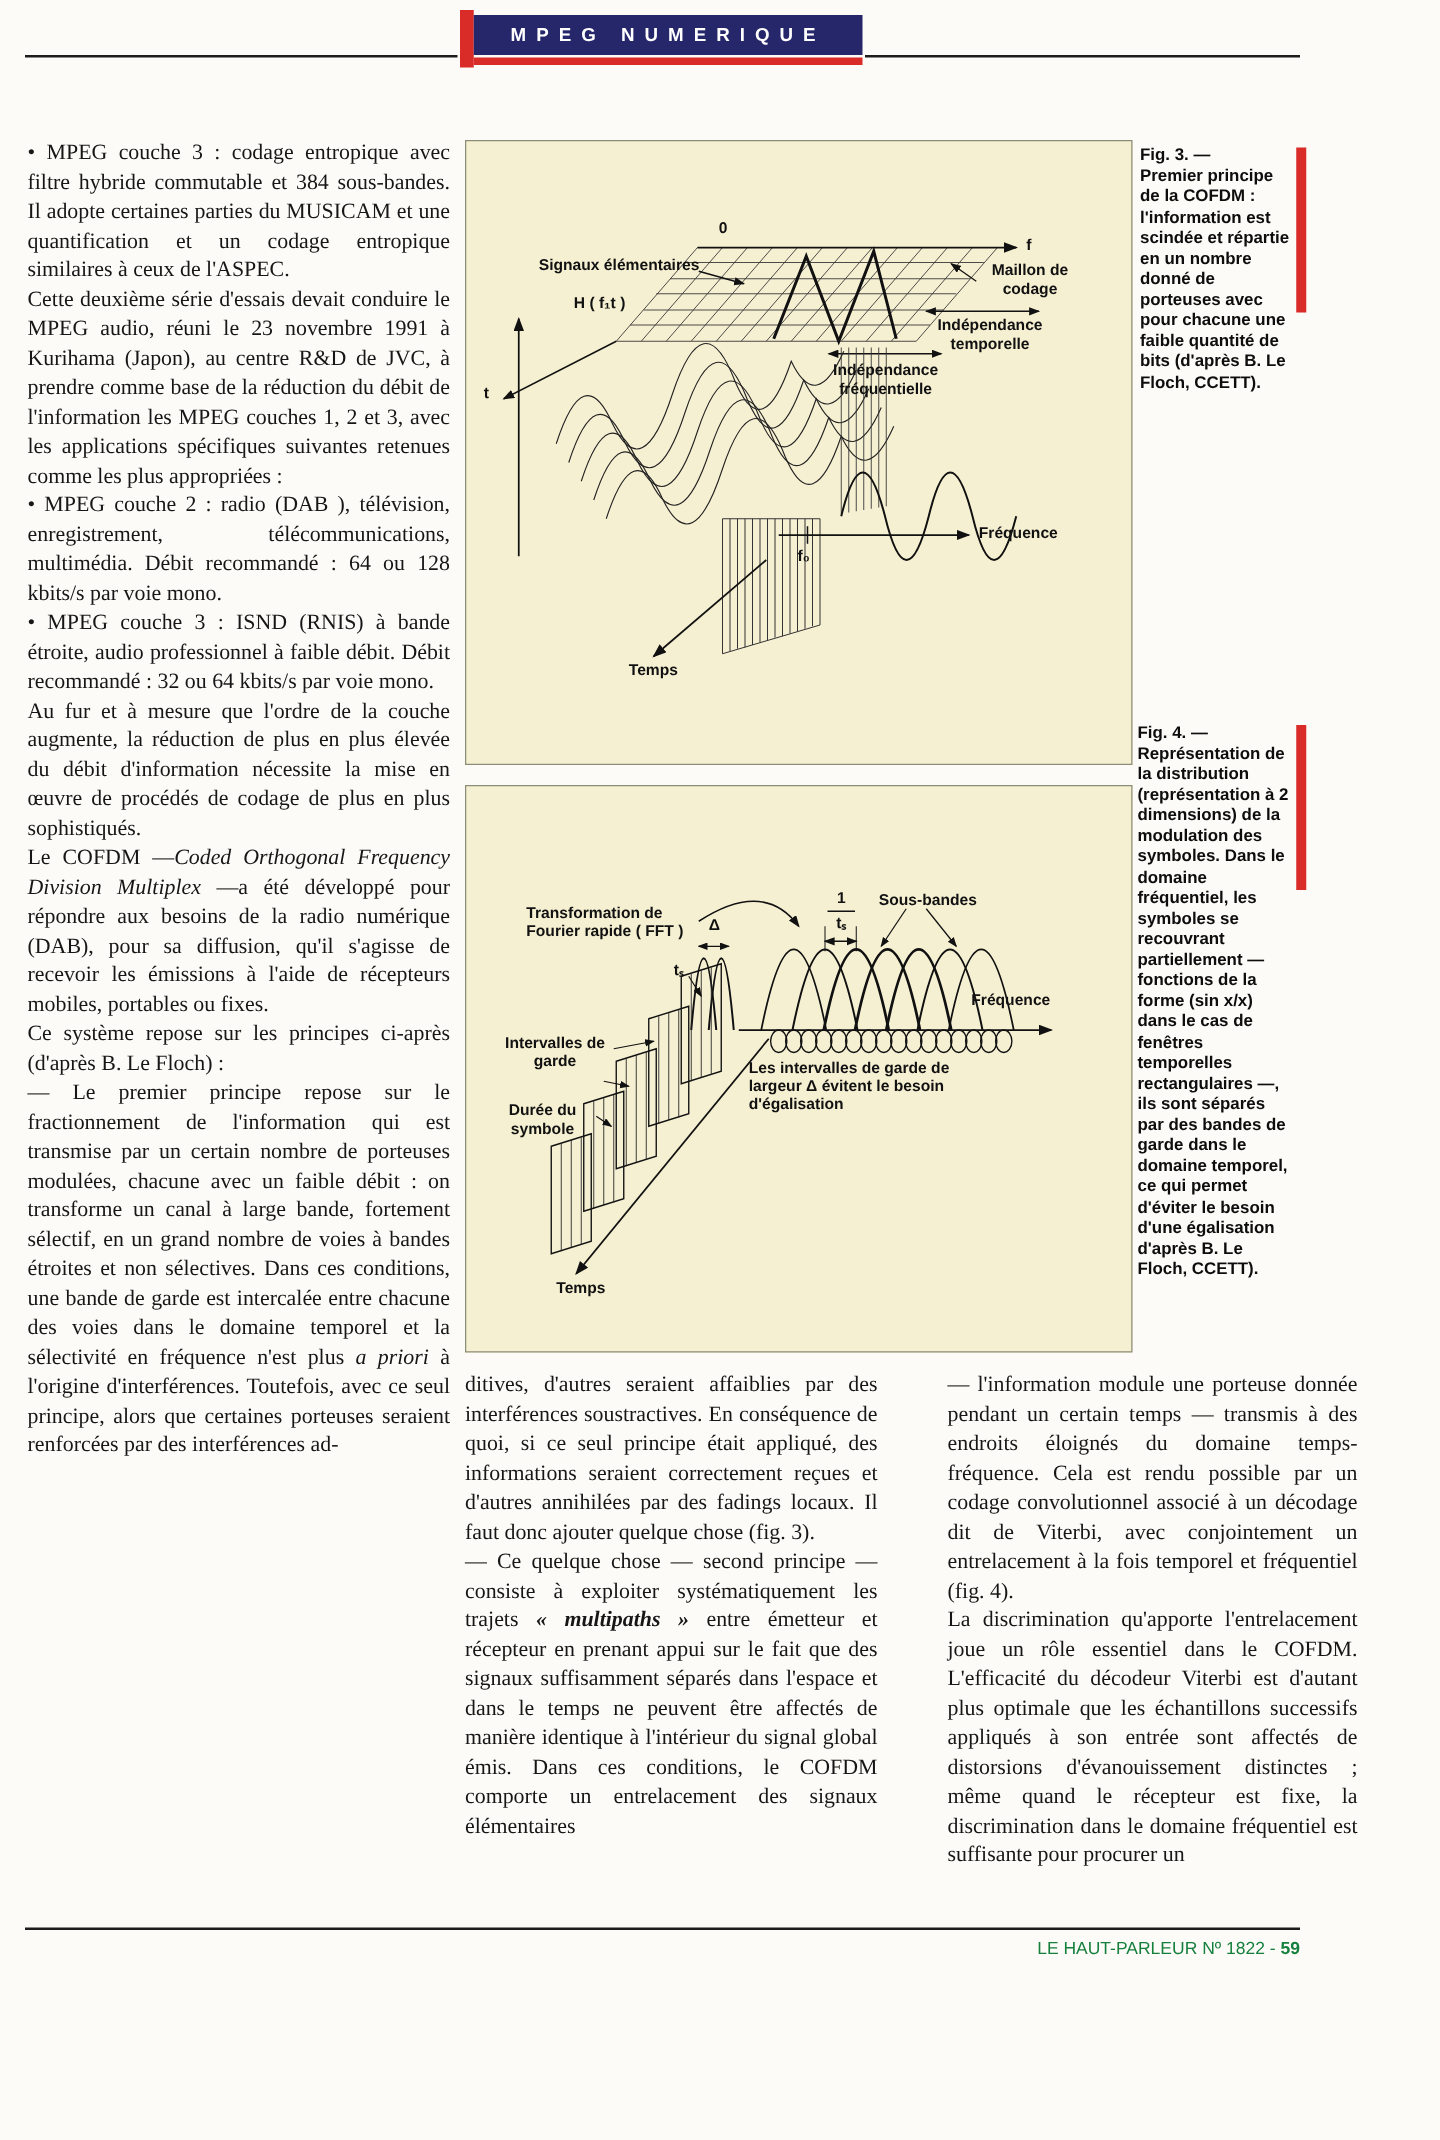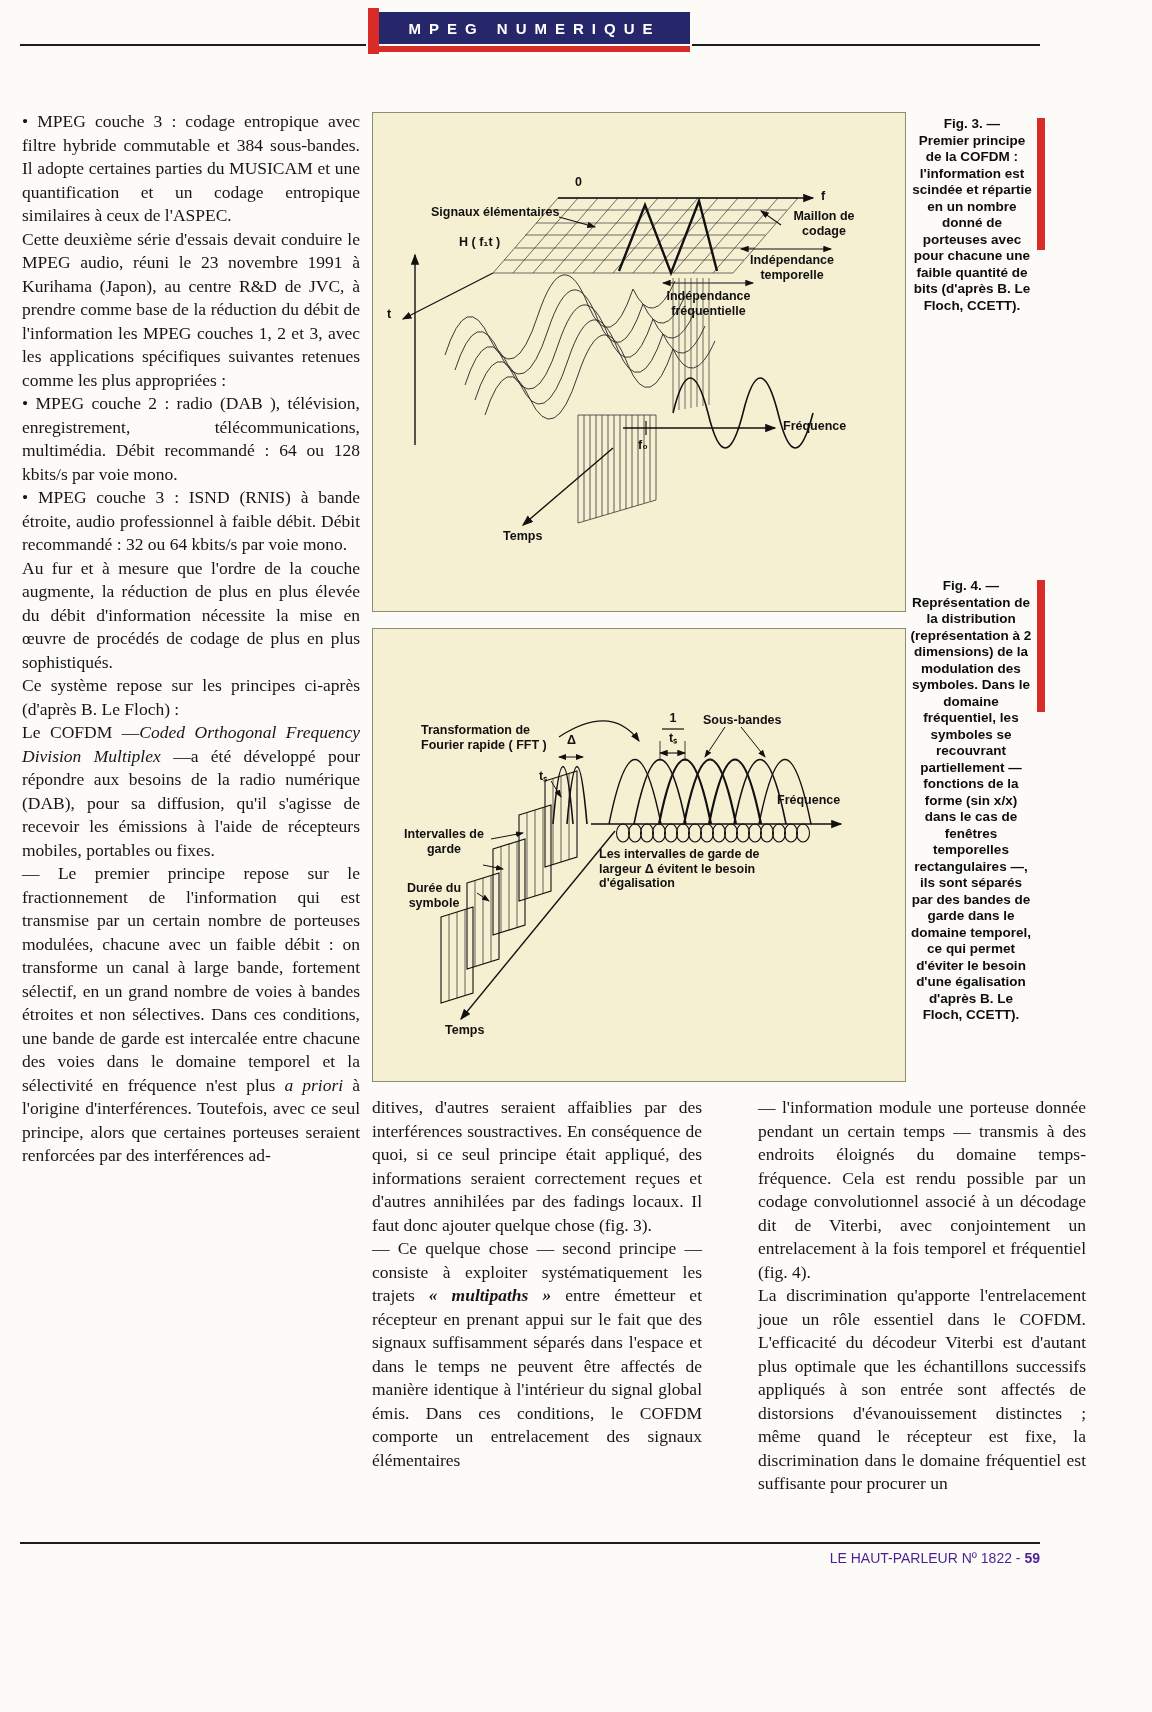--- a/index.html
+++ b/index.html
@@ -29,32 +29,32 @@
   .figure { position:absolute; background:#f6f0d2; border:1px solid #8d8c77; }
   .fig3 { left:372px; top:112px; width:532px; height:498px; }
   .fig4 { left:372px; top:628px; width:532px; height:452px; }
   .figure svg { position:absolute; left:0; top:0; }
   .fig-label { position:absolute; font-family:"Liberation Sans",sans-serif; font-weight:bold;
                font-size:12.5px; line-height:14.5px; color:#111; }
   .ctr { text-align:center; }
 
   
   .caption { position:absolute; font-family:"Liberation Sans",sans-serif; font-weight:bold;
-             font-size:13.5px; line-height:16.5px; text-align:center; color:#0d0d0d; }
+             font-size:13.5px; line-height:16.5px; text-align:left; color:#0d0d0d; }
   .cap3 { left:912px; top:116px; width:120px; }
   .cap4 { left:910px; top:578px; width:122px; }
   .caption .cap-title { display:block; }
   .red-bar { position:absolute; width:8px; background:#d92b27; }
   .bar3 { left:1037px; top:118px; height:132px; }
   .bar4 { left:1037px; top:580px; height:132px; }
 
   
   .footer-rule { position:absolute; left:20px; top:1542px; width:1020px; height:2px; background:#1c1c1c; }
   .footer { position:absolute; left:600px; top:1550px; width:440px; text-align:right;
-            font-family:"Liberation Sans",sans-serif; font-size:14px; color:#4c1d95; }
+            font-family:"Liberation Sans",sans-serif; font-size:14px; color:#15803d; }
   .footer b { font-weight:bold; }
 </style>
 </head>
 <body>
 
 <div class="page">
 
   <div class="rule rule-left"></div>
   <div class="rule rule-right"></div>
   <div class="banner-wrap">
@@ -62,22 +62,22 @@
     <div class="banner-navy">MPEG NUMERIQUE</div>
     <div class="banner-underline"></div>
   </div>
 
   <div class="col left">
     <p>• MPEG couche 3 : codage entropique avec filtre hybride commutable et 384 sous-bandes. Il adopte certaines parties du MUSICAM et une quantification et un codage entropique similaires à ceux de l'ASPEC.</p>
     <p>Cette deuxième série d'essais devait conduire le MPEG audio, réuni le 23 novembre 1991 à Kurihama (Japon), au centre R&amp;D de JVC, à prendre comme base de la réduction du débit de l'information les MPEG couches 1, 2 et 3, avec les applications spécifiques suivantes retenues comme les plus appropriées :</p>
     <p>• MPEG couche 2 : radio (DAB ), télévision, enregistrement, télécommunications, multimédia. Débit recommandé : 64 ou 128 kbits/s par voie mono.</p>
     <p>• MPEG couche 3 : ISND (RNIS) à bande étroite, audio professionnel à faible débit. Débit recommandé : 32 ou 64 kbits/s par voie mono.</p>
     <p>Au fur et à mesure que l'ordre de la couche augmente, la réduction de plus en plus élevée du débit d'information nécessite la mise en œuvre de procédés de codage de plus en plus sophistiqués.</p>
+    <p><span>Le COFDM —</span><i>Coded Orthogonal Frequency Division Multiplex</i><span> —a été développé pour répondre aux besoins de la radio numérique (DAB), pour sa diffusion, qu'il s'agisse de recevoir les émissions à l'aide de récepteurs mobiles, portables ou fixes.</span></p>
     <p>Ce système repose sur les principes ci-après (d'après B. Le Floch) :</p>
-    <p><span>Le COFDM —</span><i>Coded Orthogonal Frequency Division Multiplex</i><span> —a été développé pour répondre aux besoins de la radio numérique (DAB), pour sa diffusion, qu'il s'agisse de recevoir les émissions à l'aide de récepteurs mobiles, portables ou fixes.</span></p>
     <p><span>— Le premier principe repose sur le fractionnement de l'information qui est transmise par un certain nombre de porteuses modulées, chacune avec un faible débit : on transforme un canal à large bande, fortement sélectif, en un grand nombre de voies à bandes étroites et non sélectives. Dans ces conditions, une bande de garde est intercalée entre chacune des voies dans le domaine temporel et la sélectivité en fréquence n'est plus </span><i>a priori</i><span> à l'origine d'interférences. Toutefois, avec ce seul principe, alors que certaines porteuses seraient renforcées par des interférences ad-</span></p>
   </div>
 
   <div class="figure fig3">
     <svg width="530" height="496" viewBox="0 0 530 496">
       <defs>
         <marker id="ah3" markerWidth="9" markerHeight="8" refX="7" refY="3" orient="auto">
             <path d="M0,0 L8,3 L0,6 Z" fill="#111"></path>
           </marker>
         <marker id="ah3r" markerWidth="9" markerHeight="8" refX="1" refY="3" orient="auto">

